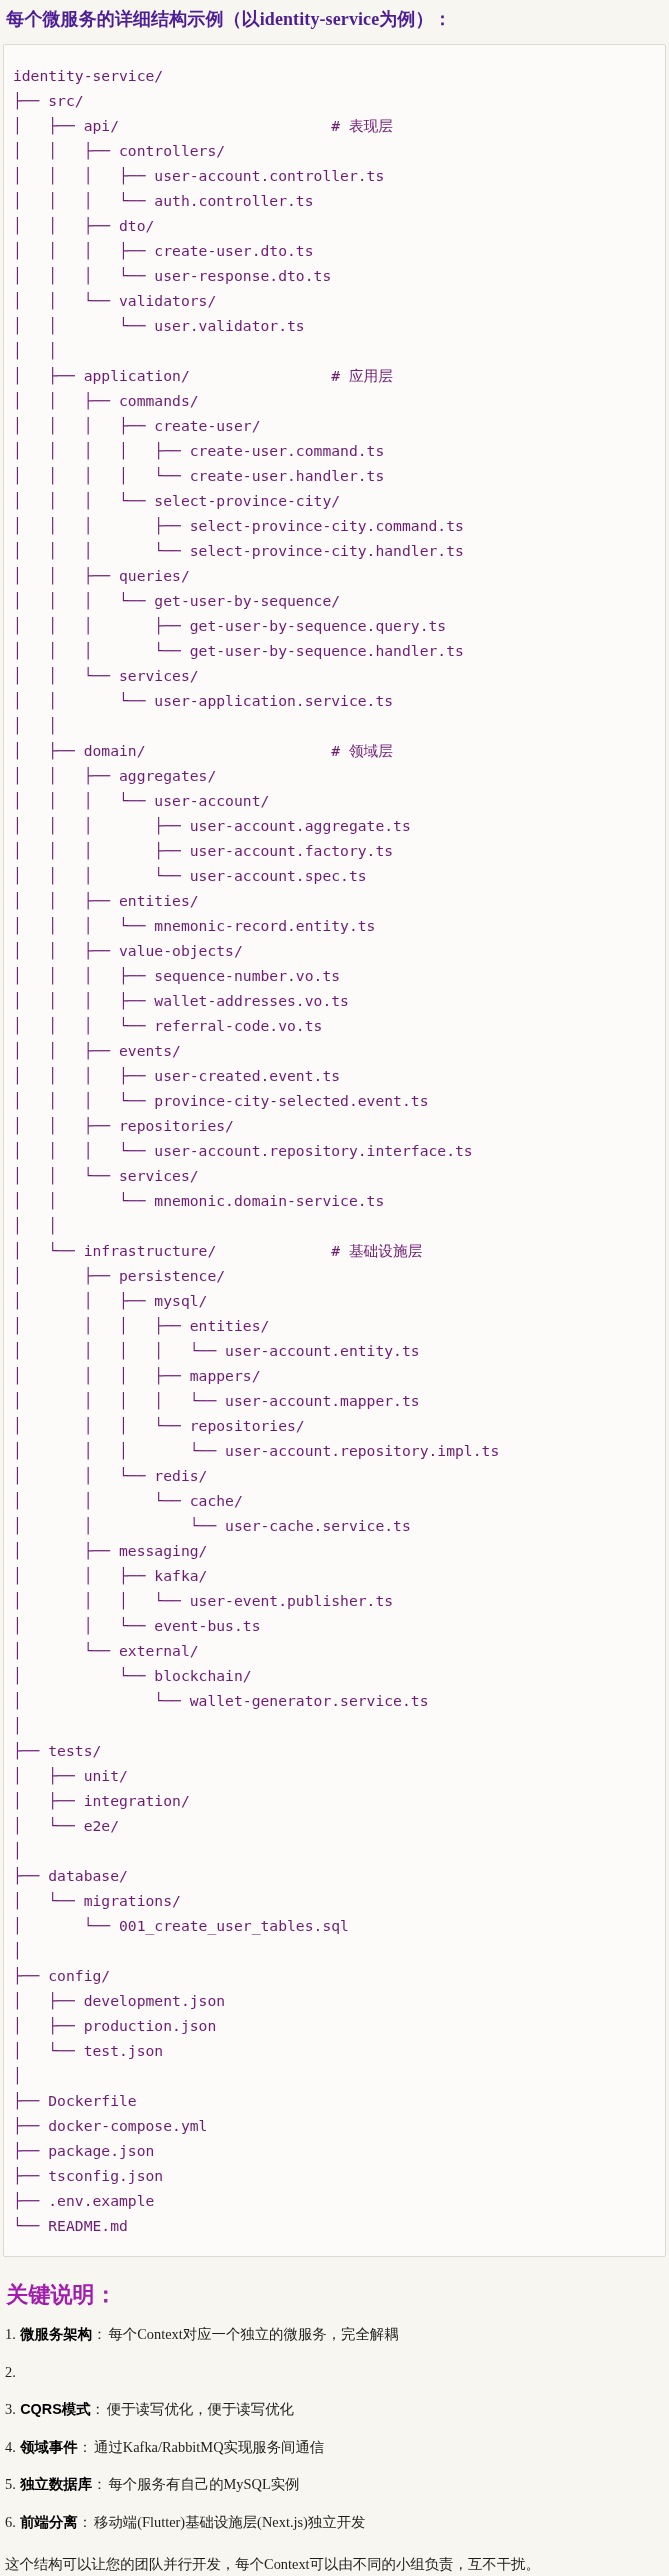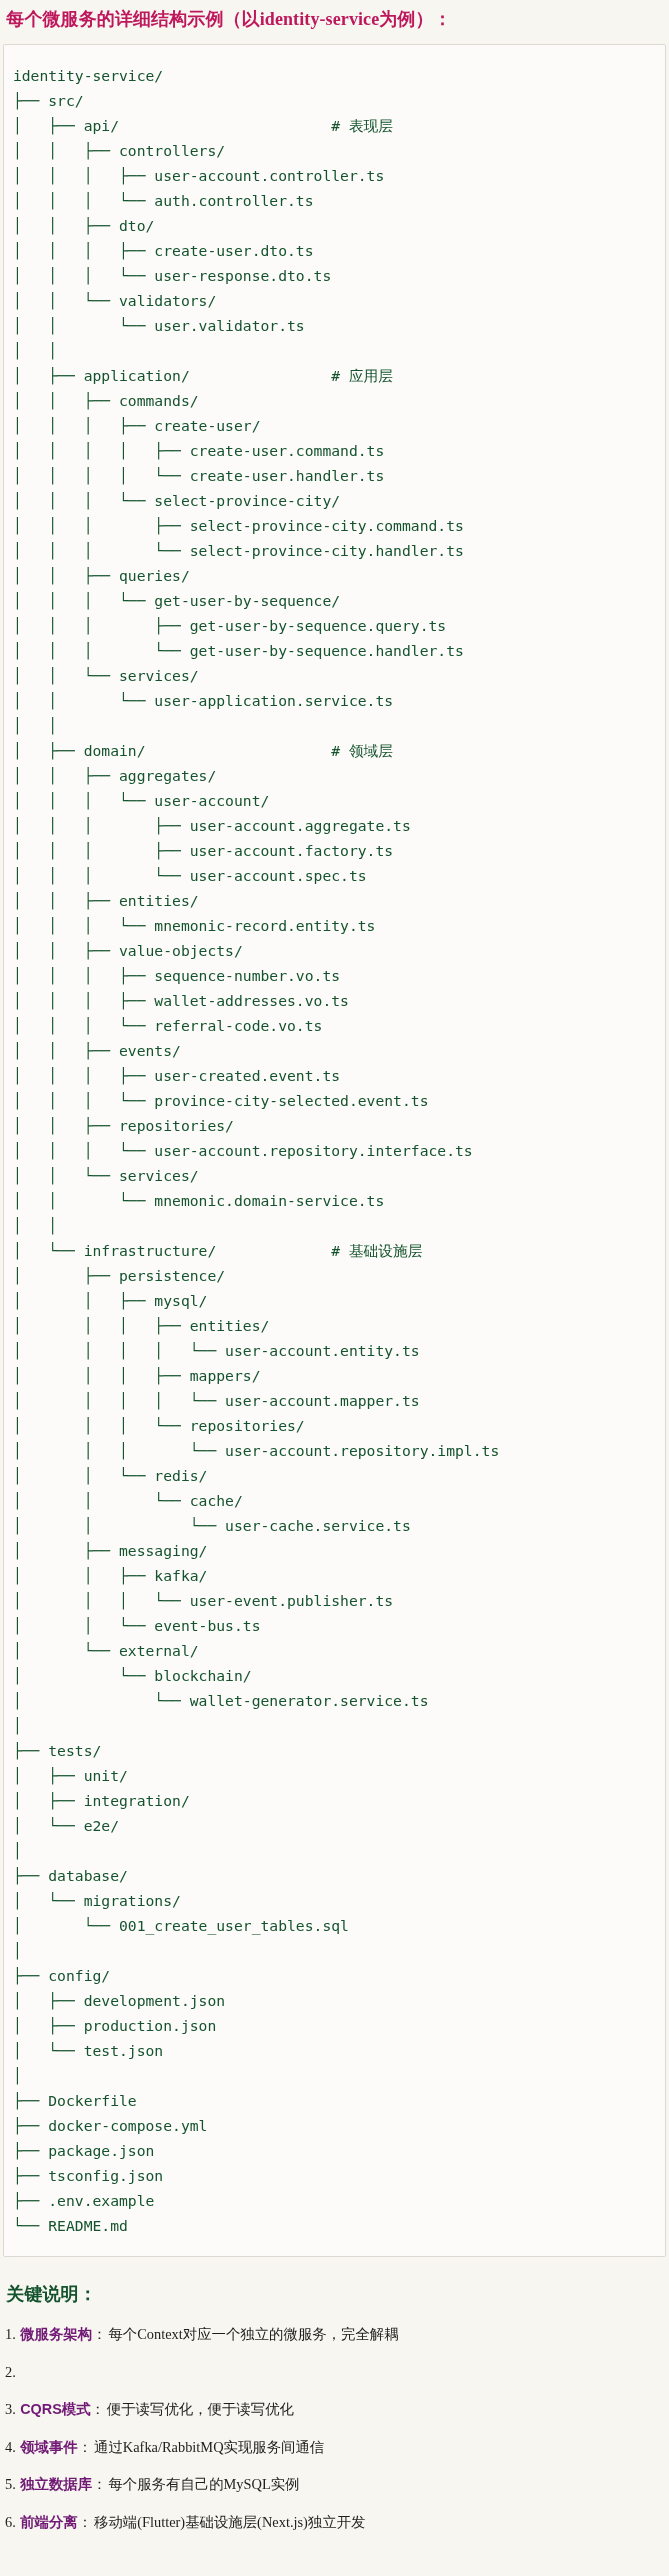--- a/index.html
+++ b/index.html
@@ -15,54 +15,54 @@
   .page{
     width:669px;
     box-sizing:border-box;
     padding:0;
   }
   h1.doc-title{
     margin:6.3px 0 0 6.3px;
     font-size:18px;
     line-height:27.5px;
     font-weight:700;
-    color:#be185d;
+    color:#4c1d95;
     font-family:"Liberation Sans","DejaVu Sans",sans-serif;
     letter-spacing:0.1px;
   }
   h1.doc-title .latin{
     font-family:"Liberation Serif","DejaVu Serif",serif;
     font-weight:700;
   }
   .code-block{
     margin:10.6px 3.1px 0 3.1px;
     background:#fcfbf9;
     border:0.6px solid #dcd9d1;
     border-radius:1.9px;
     box-sizing:border-box;
   }
   .code-block pre{
     margin:0;
     padding:18px 6.3px 17.5px 8.8px;
     font-family:"DejaVu Sans Mono","Liberation Mono",monospace;
     font-size:14.7px;
     line-height:25px;
-    color:#14532d;
+    color:#701a75;
     white-space:pre;
     overflow:hidden;
   }
   section.key-notes{
     padding:0 6.3px 0 5px;
   }
   h2.notes-heading{
     margin:24px 0 0 1.3px;
-    font-size:18px;
+    font-size:22px;
     line-height:27.5px;
     font-weight:700;
-    color:#14532d;
+    color:#a21caf;
     font-family:"Liberation Sans","DejaVu Sans",sans-serif;
     letter-spacing:0.1px;
   }
   ol.notes-list{
     list-style:none;
     margin:15px 0 0 0;
     padding:0;
   }
   ol.notes-list li{
     display:flex;
@@ -73,21 +73,21 @@
     color:#1f1e1c;
   }
   ol.notes-list .num{
     flex:0 0 auto;
     margin-right:4.4px;
     font-family:"Liberation Serif","DejaVu Serif",serif;
   }
   ol.notes-list .term{
     font-weight:700;
     font-family:"Liberation Sans","DejaVu Sans",sans-serif;
-    color:#701a75;
+    color:#000000;
   }
   ol.notes-list .sep{
     margin-right:1.9px;
   }
   p.closing{
     margin:19.4px 0 0 0;
     font-size:14.4px;
     line-height:22.5px;
     color:#1f1e1c;
   }
@@ -214,16 +214,17 @@
   <li>
           <span class="num">5.</span>
           <span class="body"><strong class="term">独立数据库</strong><span class="sep">：</span><span class="desc">每个服务有自己的MySQL实例</span></span>
         </li>
 
   <li>
           <span class="num">6.</span>
           <span class="body"><strong class="term">前端分离</strong><span class="sep">：</span><span class="desc">移动端(Flutter)基础设施层(Next.js)独立开发</span></span>
         </li>
 </ol>
+    <p class="closing">这个结构可以让您的团队并行开发，每个Context可以由不同的小组负责，互不干扰。</p>
   </section>
 
 </div>
 
 
 </body></html>

